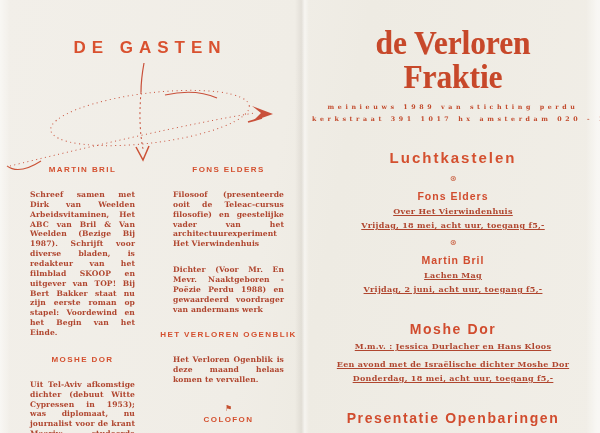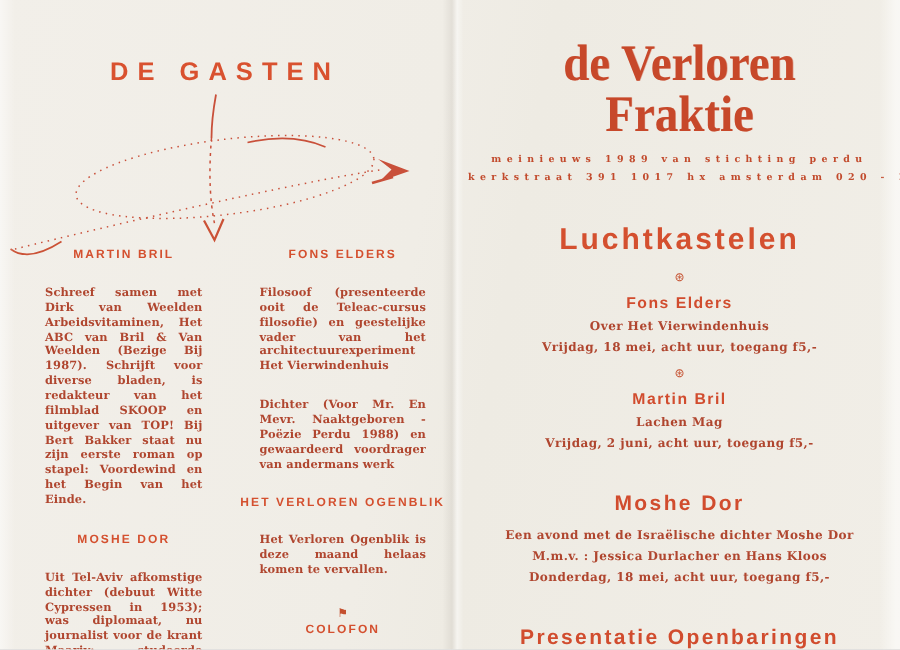--- a/index.html
+++ b/index.html
@@ -67,37 +67,37 @@
     text-shadow: 0.4px 0.4px 0 rgba(199,72,42,0.4);
   }
   .vf-sub {
     font-family: "DejaVu Serif", serif; font-weight: bold;
     font-size: 6.3px; letter-spacing: 3.6px; color: #c24a2c;
     margin-top: 5px; white-space: nowrap;
   }
   .vf-sub.first { margin-top: 9px; }
   .program-title {
     font-family: "Liberation Sans", sans-serif; font-weight: bold;
-    font-size: 20px; letter-spacing: 2px; color: #d4502f; margin-top: 27px;
+    font-size: 15px; letter-spacing: 2px; color: #d4502f; margin-top: 27px;
   }
   .ornament {
     font-family: "DejaVu Sans", sans-serif;
     color: #c5502f; font-size: 8px; line-height: 8px; margin-top: 9px;
   }
   .ev-name {
     font-family: "Liberation Sans", sans-serif; font-weight: bold;
     font-size: 10.5px; letter-spacing: 1px; color: #d14c2e; margin-top: 7px;
   }
   .ev-name-lg {
     font-family: "Liberation Sans", sans-serif; font-weight: bold;
     font-size: 14px; letter-spacing: 1.6px; color: #d14c2e; margin-top: 27px;
   }
   .sline {
     font-family: "DejaVu Serif", serif; font-weight: bold;
-    font-size: 8px; color: #b0462f; margin-top: 4px; letter-spacing: 0.3px;
+    font-size: 8px; color: #b0462f; margin-top: 4px; letter-spacing: 0.3px; text-decoration: underline;
   }
   .sline-sm { font-size: 7.3px; }
 </style>
 </head>
 <body>
 
 <div class="sheet">
 
   <div class="gasten-title">DE GASTEN</div>
 
@@ -150,22 +150,22 @@
     <div class="sline">Over Het Vierwindenhuis</div>
     <div class="sline">Vrijdag, 18 mei, acht uur, toegang f5,-</div>
 
     <div class="ornament">⊛</div>
 
     <div class="ev-name">Martin Bril</div>
     <div class="sline">Lachen Mag</div>
     <div class="sline">Vrijdag, 2 juni, acht uur, toegang f5,-</div>
 
     <div class="ev-name-lg">Moshe Dor</div>
+    <div class="sline">M.m.v. : Jessica Durlacher en Hans Kloos</div>
     <div class="sline" style="margin-top:8px">Een avond met de Israëlische dichter Moshe Dor</div>
-    <div class="sline">M.m.v. : Jessica Durlacher en Hans Kloos</div>
     <div class="sline">Donderdag, 18 mei, acht uur, toegang f5,-</div>
 
     <div class="ev-name-lg">Presentatie Openbaringen</div>
     <div class="sline sline-sm" style="margin-top:6px">In Theater De Balie  Met:</div>
 
   </div>
 
   <div class="seam"></div>
   <div class="edge-right"></div>
   <div class="edge-left"></div>

